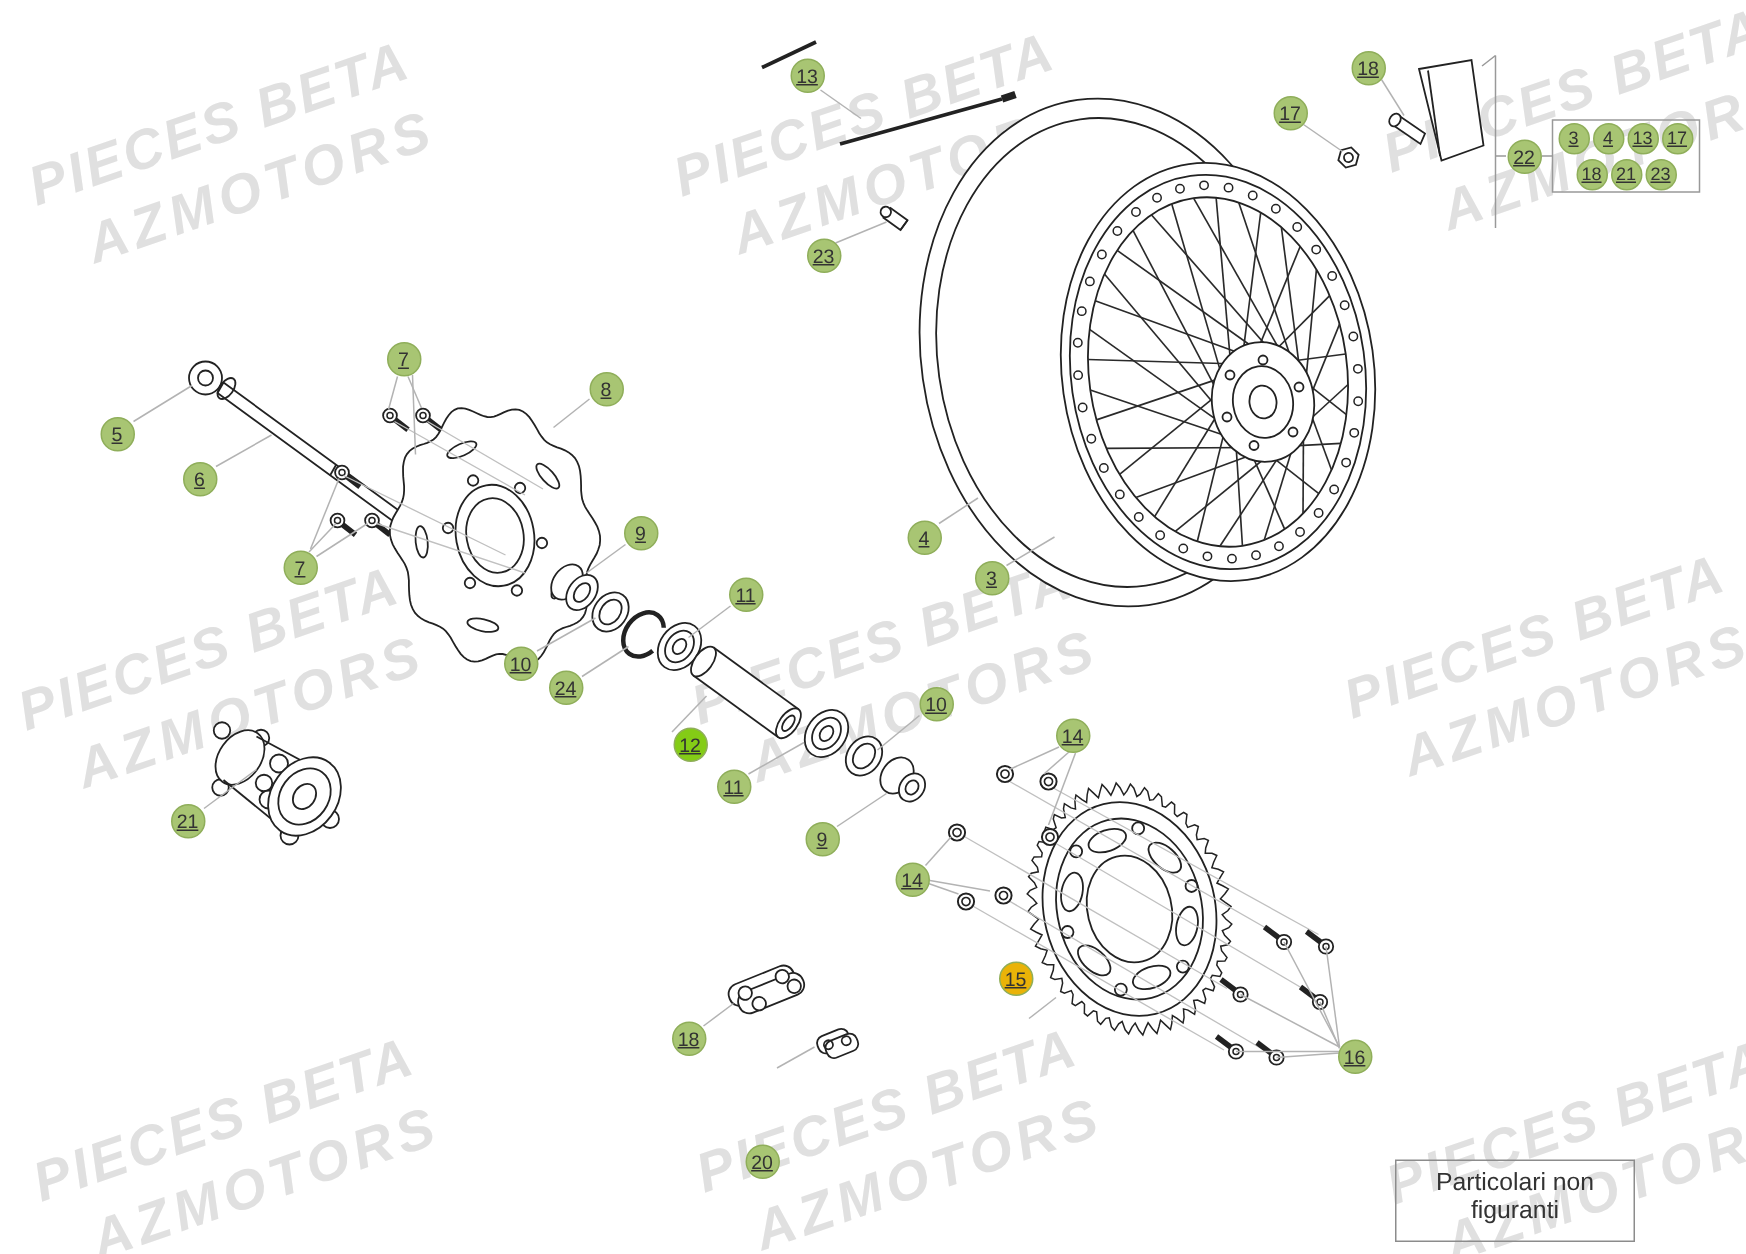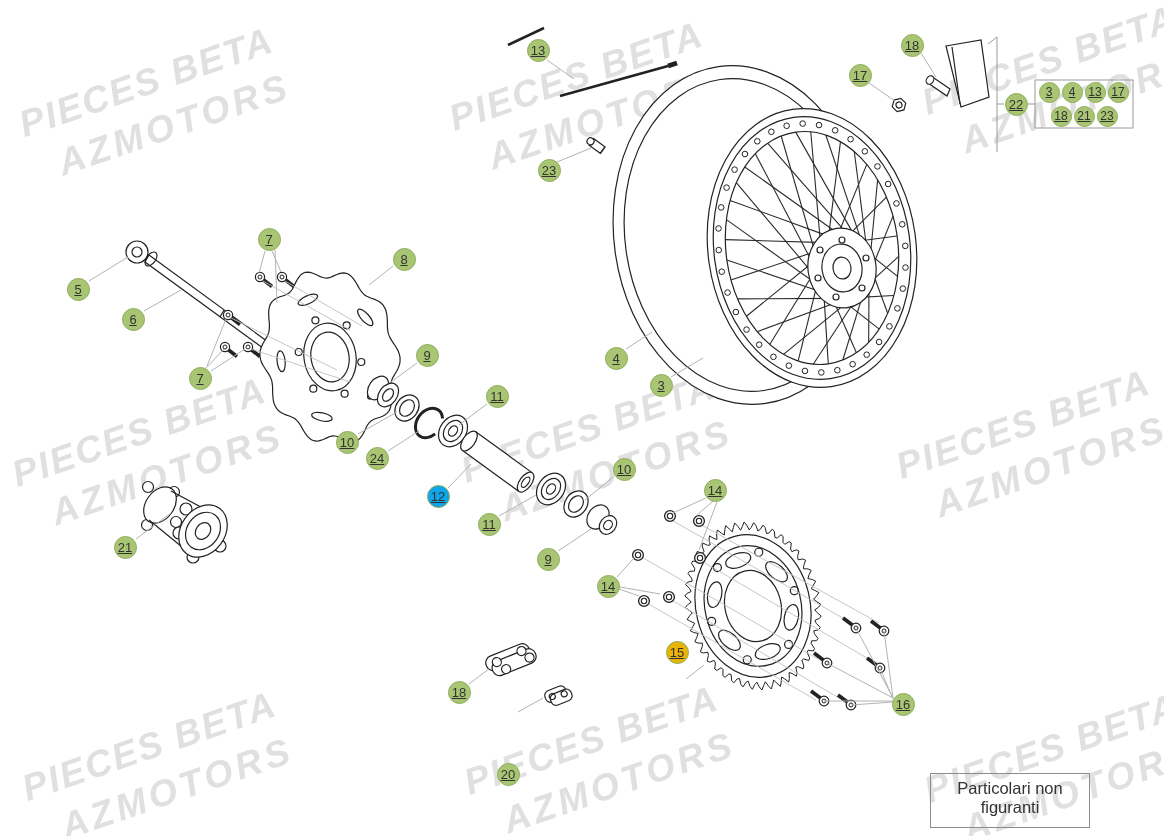--- a/index.html
+++ b/index.html
@@ -402,21 +402,21 @@
     <div class="callout small" style="left: 1107px; top: 116px; background: rgb(168, 197, 115); border-color: rgb(143, 174, 90); color: rgb(51, 51, 51);">23</div>
     <div class="callout" style="left: 78px; top: 289px; background: rgb(168, 197, 115); border-color: rgb(143, 174, 90); color: rgb(51, 51, 51);">5</div>
     <div class="callout" style="left: 133px; top: 319px; background: rgb(168, 197, 115); border-color: rgb(143, 174, 90); color: rgb(51, 51, 51);">6</div>
     <div class="callout" style="left: 269px; top: 239px; background: rgb(168, 197, 115); border-color: rgb(143, 174, 90); color: rgb(51, 51, 51);">7</div>
     <div class="callout" style="left: 200px; top: 378px; background: rgb(168, 197, 115); border-color: rgb(143, 174, 90); color: rgb(51, 51, 51);">7</div>
     <div class="callout" style="left: 404px; top: 259px; background: rgb(168, 197, 115); border-color: rgb(143, 174, 90); color: rgb(51, 51, 51);">8</div>
     <div class="callout" style="left: 427px; top: 355px; background: rgb(168, 197, 115); border-color: rgb(143, 174, 90); color: rgb(51, 51, 51);">9</div>
     <div class="callout" style="left: 347px; top: 442px; background: rgb(168, 197, 115); border-color: rgb(143, 174, 90); color: rgb(51, 51, 51);">10</div>
     <div class="callout" style="left: 377px; top: 458px; background: rgb(168, 197, 115); border-color: rgb(143, 174, 90); color: rgb(51, 51, 51);">24</div>
     <div class="callout" style="left: 497px; top: 396px; background: rgb(168, 197, 115); border-color: rgb(143, 174, 90); color: rgb(51, 51, 51);">11</div>
-    <div class="callout" style="left: 438px; top: 496px; background: #0ea5e9; border-color: rgb(143, 174, 90); color: rgb(51, 51, 51);">12</div>
+    <div class="callout" style="left: 460px; top: 496px; background: #84cc16; border-color: rgb(143, 174, 90); color: rgb(51, 51, 51);">12</div>
     <div class="callout" style="left: 489px; top: 524px; background: rgb(168, 197, 115); border-color: rgb(143, 174, 90); color: rgb(51, 51, 51);">11</div>
     <div class="callout" style="left: 624px; top: 469px; background: rgb(168, 197, 115); border-color: rgb(143, 174, 90); color: rgb(51, 51, 51);">10</div>
     <div class="callout" style="left: 548px; top: 559px; background: rgb(168, 197, 115); border-color: rgb(143, 174, 90); color: rgb(51, 51, 51);">9</div>
     <div class="callout" style="left: 125px; top: 547px; background: rgb(168, 197, 115); border-color: rgb(143, 174, 90); color: rgb(51, 51, 51);">21</div>
     <div class="callout" style="left: 616px; top: 358px; background: rgb(168, 197, 115); border-color: rgb(143, 174, 90); color: rgb(51, 51, 51);">4</div>
     <div class="callout" style="left: 661px; top: 385px; background: rgb(168, 197, 115); border-color: rgb(143, 174, 90); color: rgb(51, 51, 51);">3</div>
     <div class="callout" style="left: 715px; top: 490px; background: rgb(168, 197, 115); border-color: rgb(143, 174, 90); color: rgb(51, 51, 51);">14</div>
     <div class="callout" style="left: 608px; top: 586px; background: rgb(168, 197, 115); border-color: rgb(143, 174, 90); color: rgb(51, 51, 51);">14</div>
     <div class="callout" style="left: 677px; top: 652px; background: #eab308; border-color: rgb(143, 174, 90); color: rgb(51, 51, 51);">15</div>
     <div class="callout" style="left: 903px; top: 704px; background: rgb(168, 197, 115); border-color: rgb(143, 174, 90); color: rgb(51, 51, 51);">16</div>

